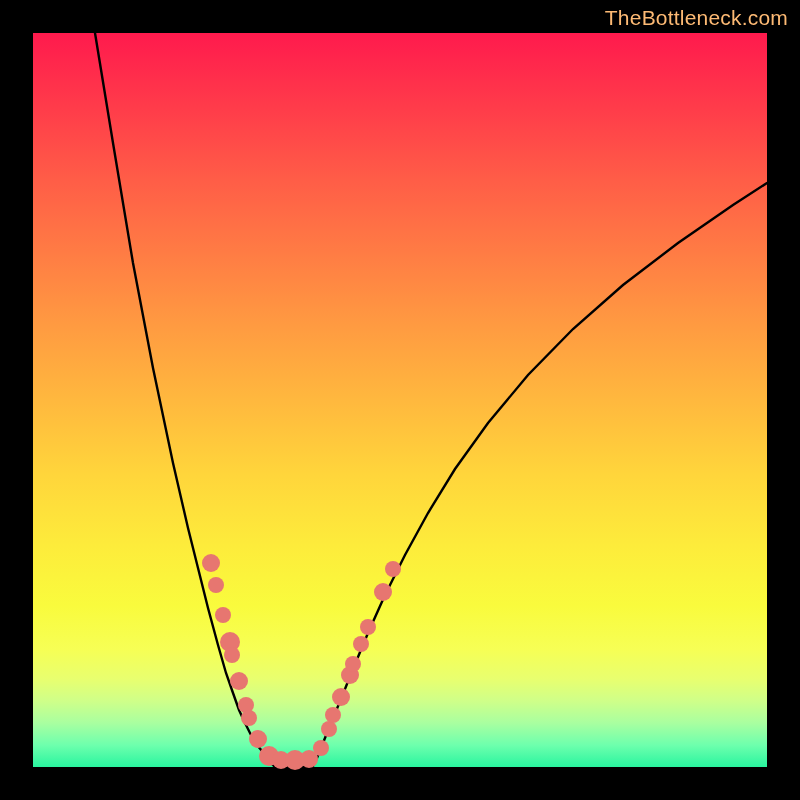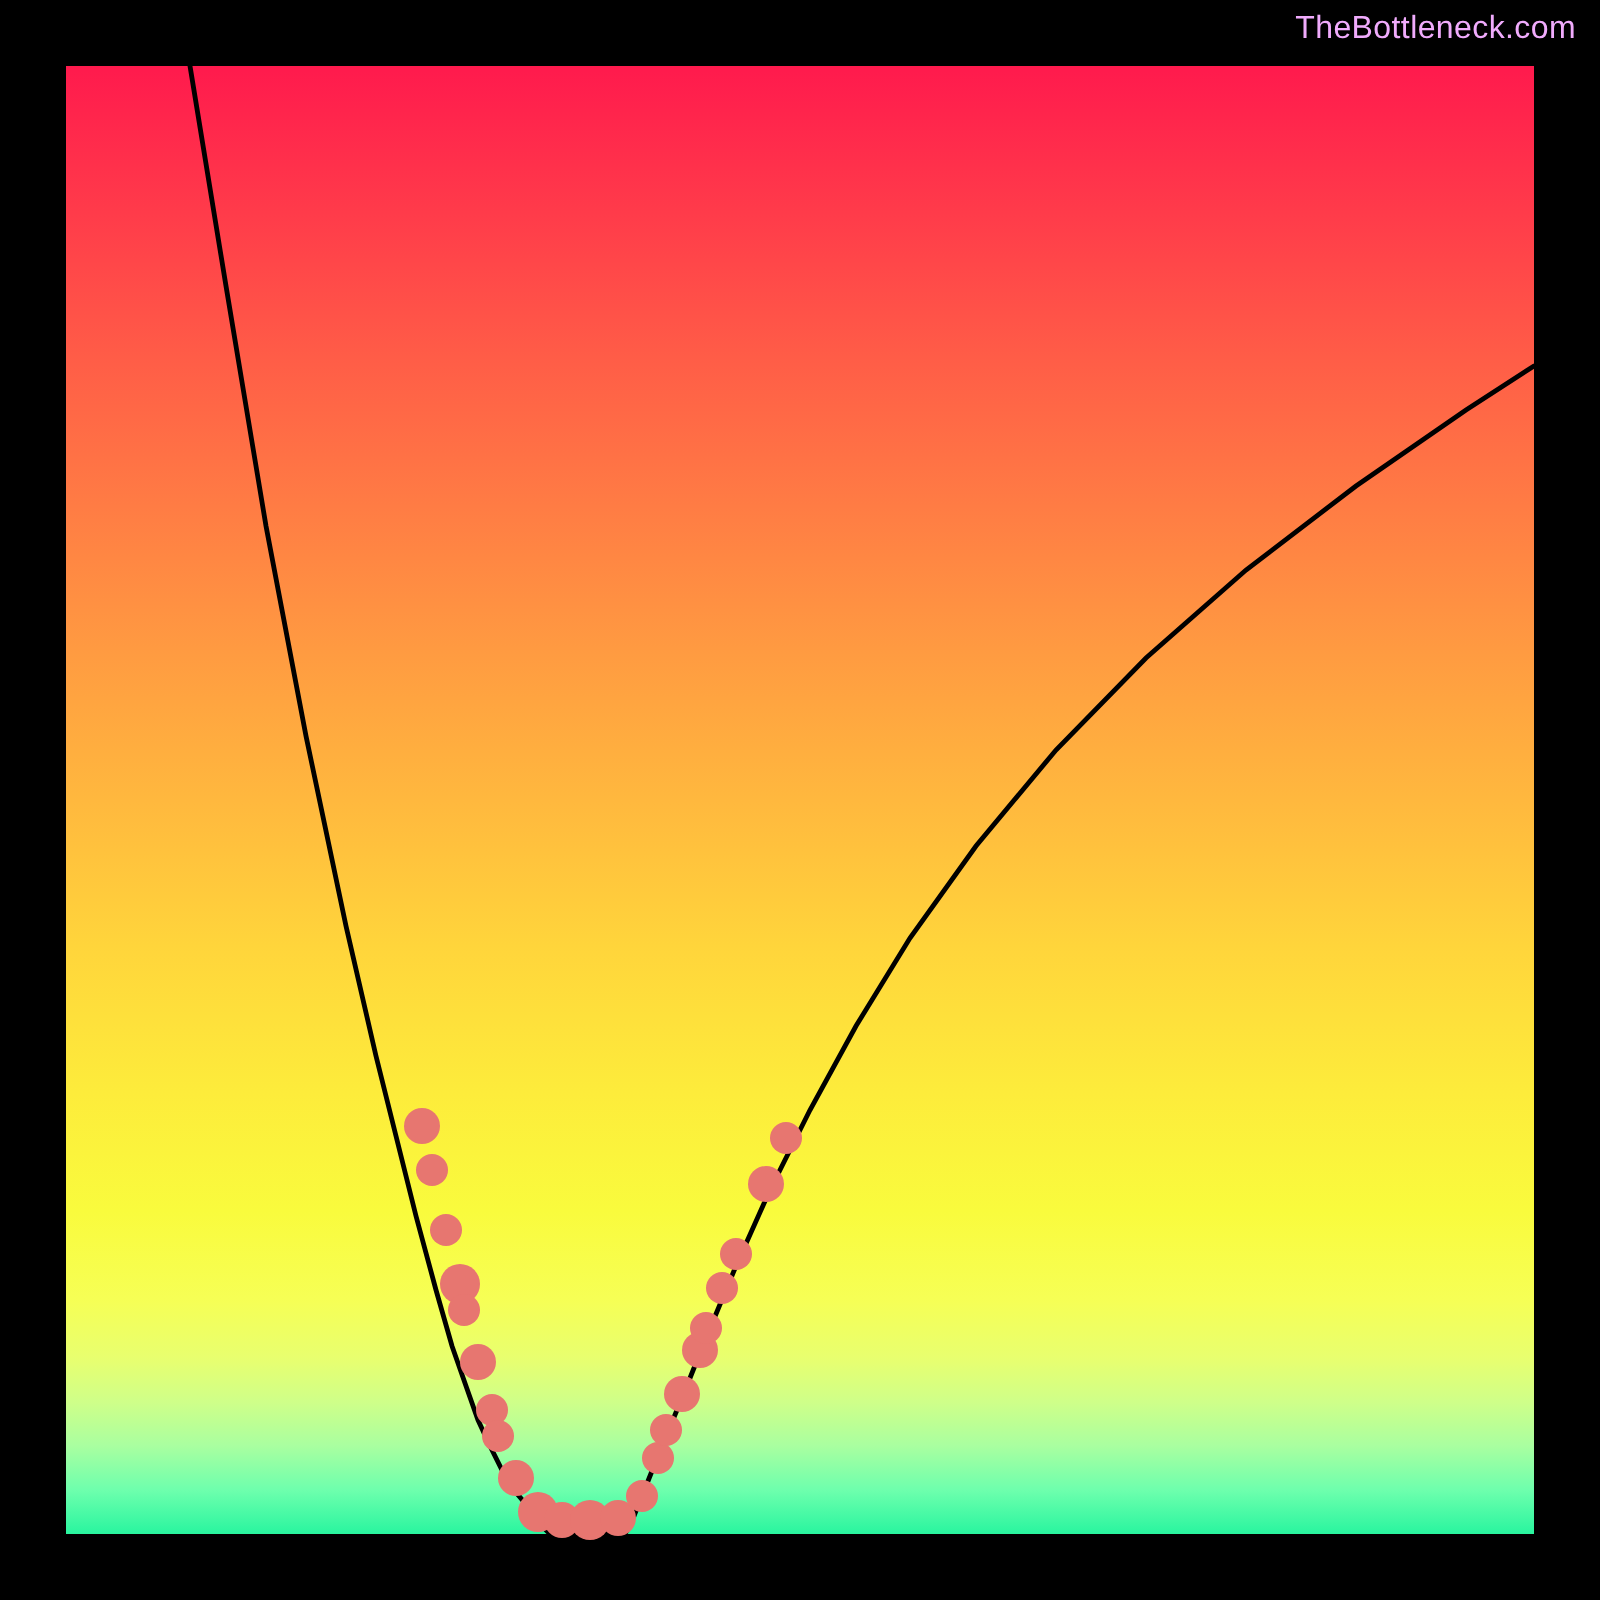--- a/index.html
+++ b/index.html
@@ -39,22 +39,22 @@
       #cfff89 91%,
       #a9ffa0 94%,
       #6effad 97%,
       #29f59f 100%
     );
   }
   .watermark {
     position: absolute;
     top: 6px;
     right: 12px;
-    color: #f0abfc;
-    font-size: 16px;
+    color: #fdba74;
+    font-size: 21px;
     font-weight: 500;
     letter-spacing: 0.2px;
     user-select: none;
   }
   svg.curve {
     position: absolute;
     inset: 0;
     width: 734px;
     height: 734px;
     overflow: visible;

